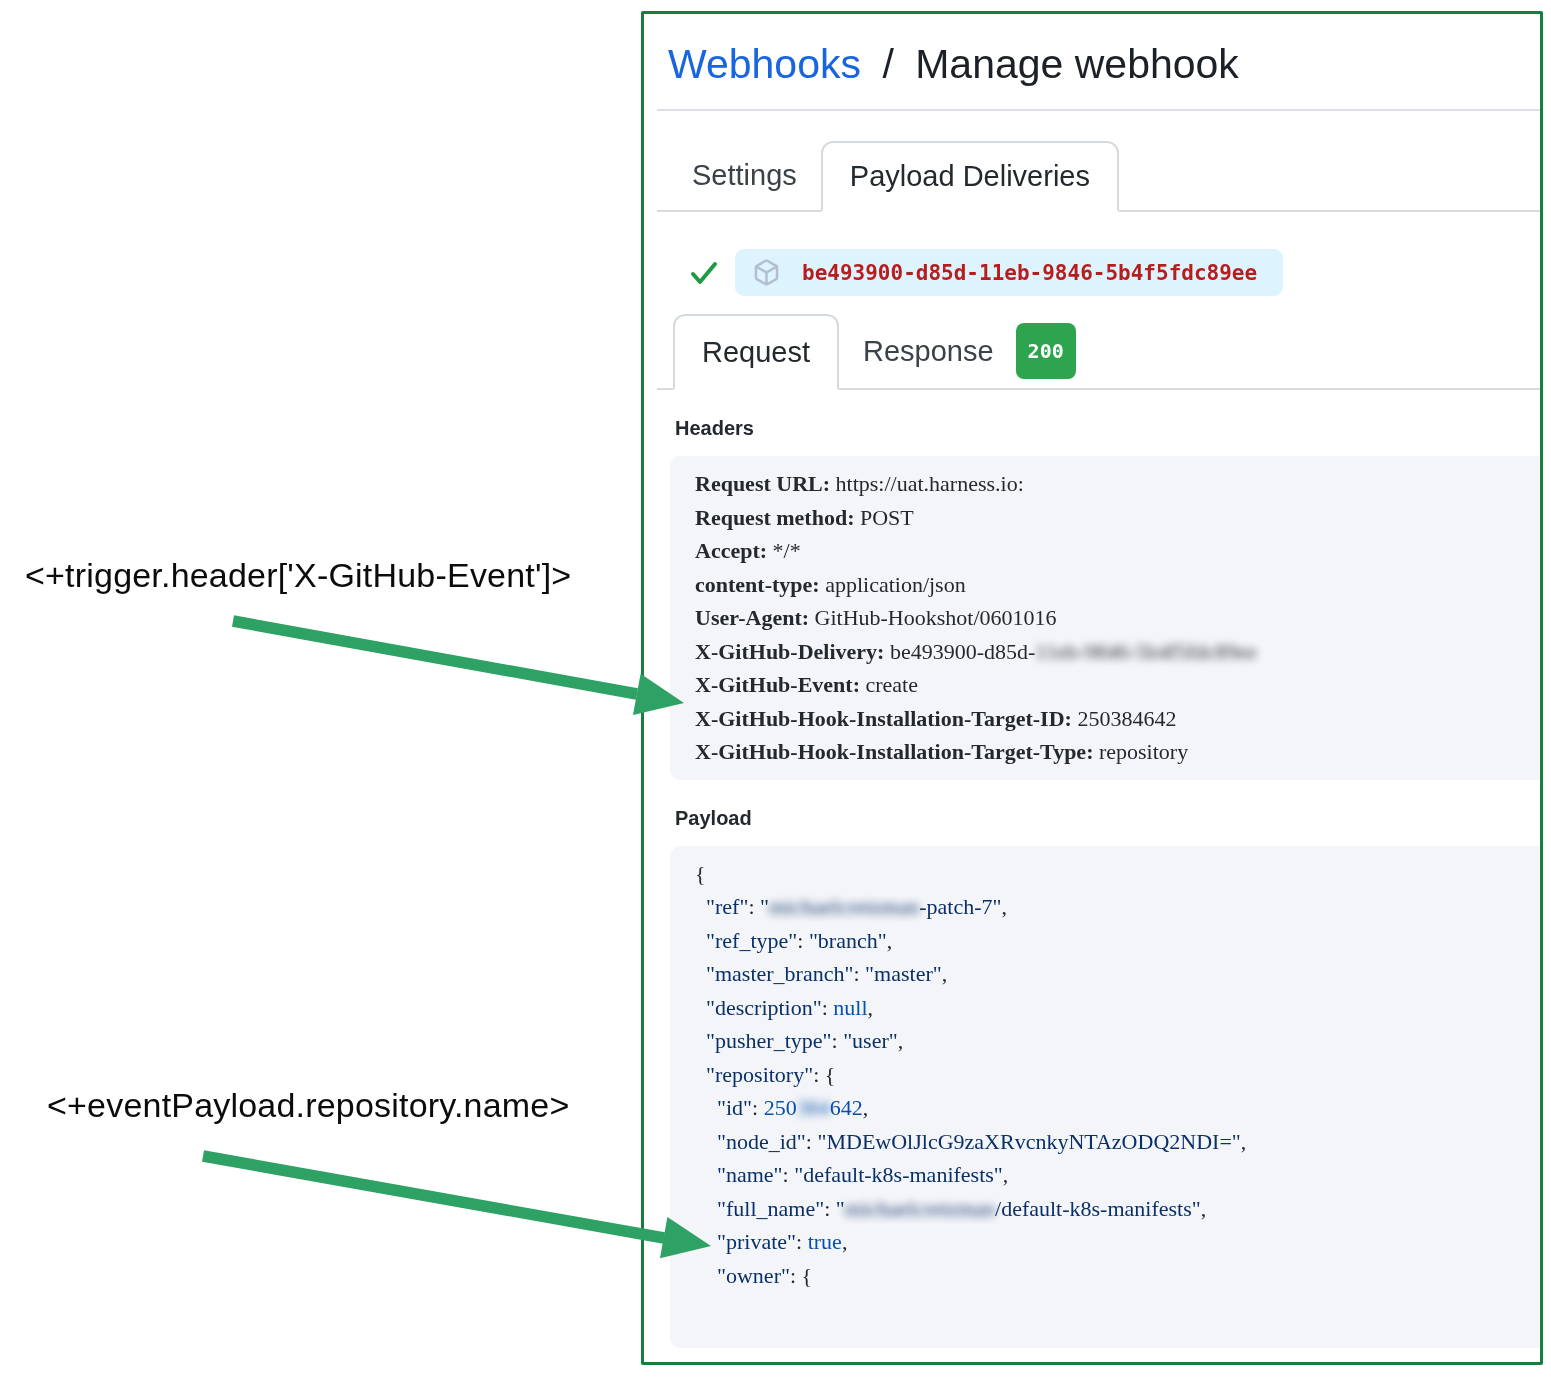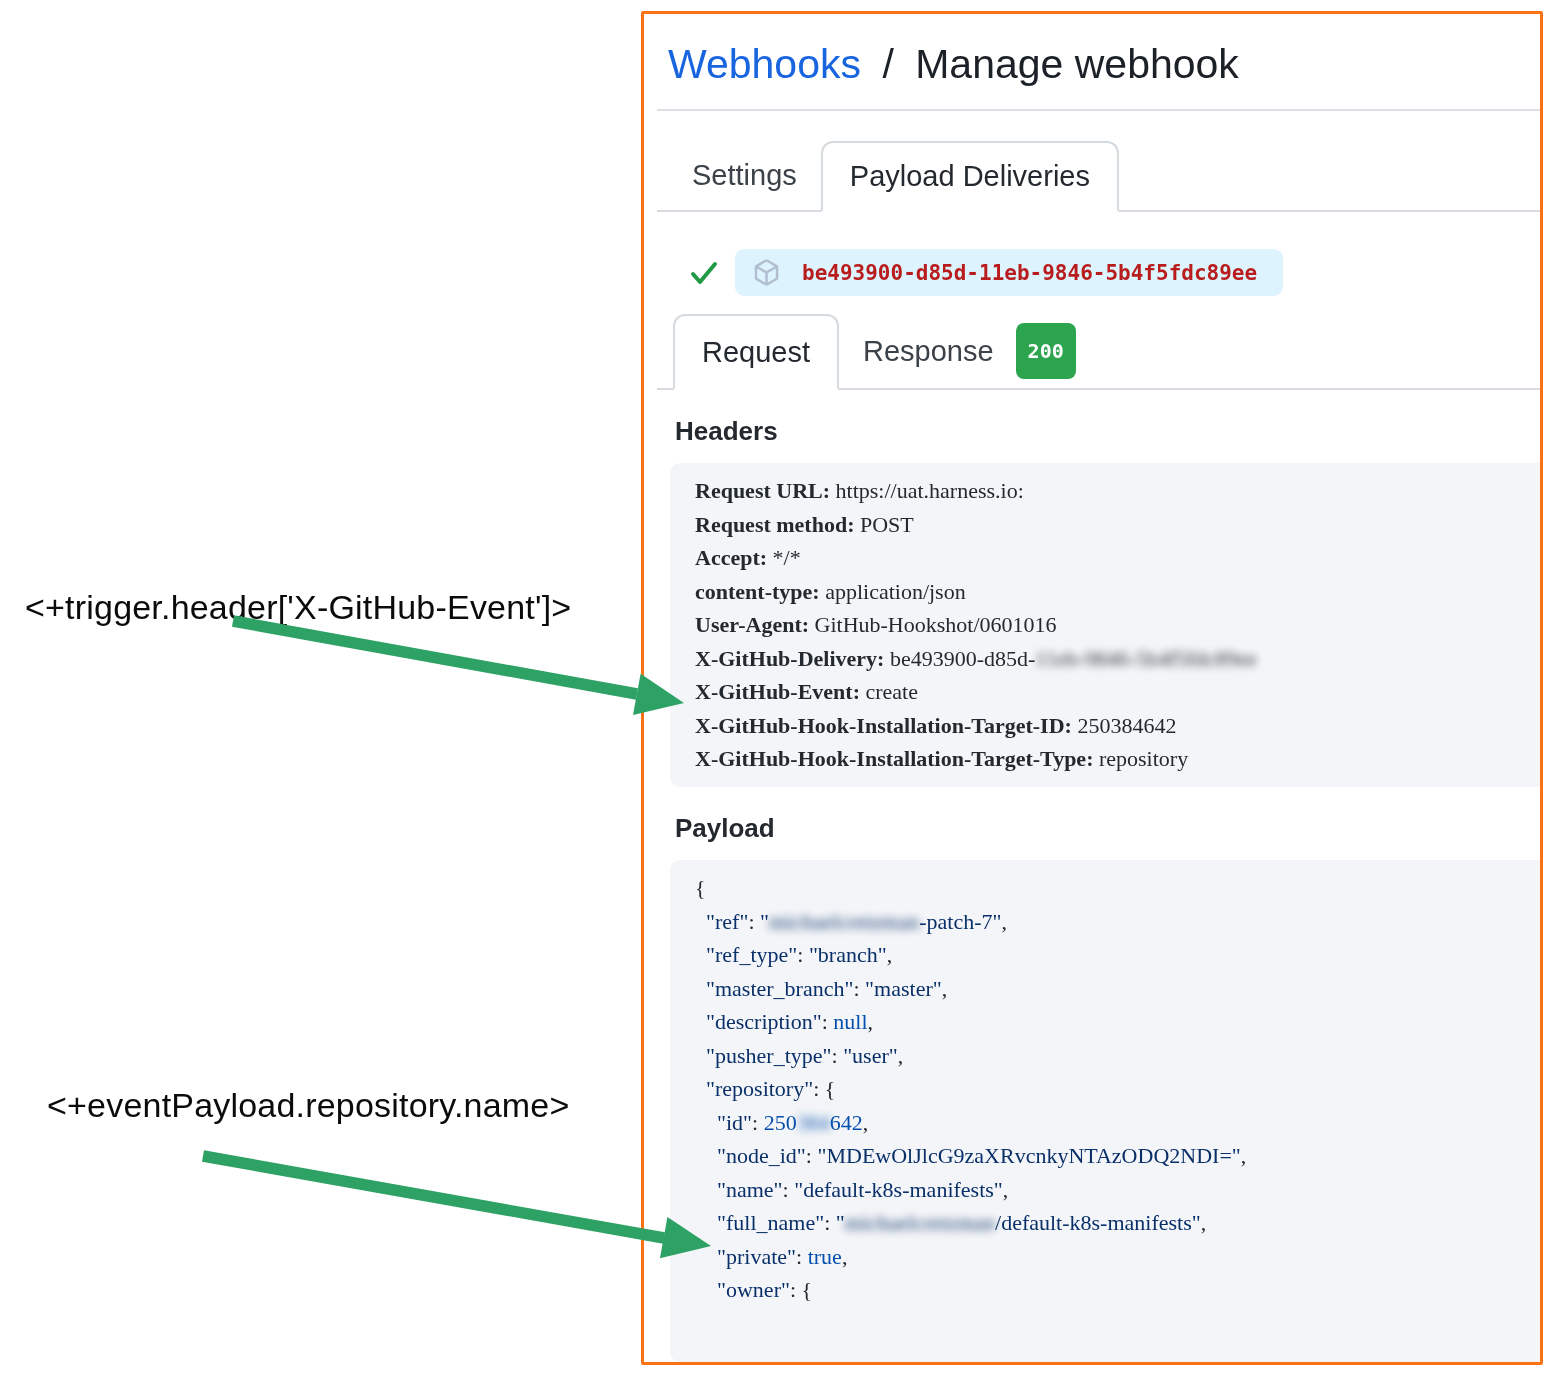--- a/index.html
+++ b/index.html
@@ -1,27 +1,27 @@
 <!DOCTYPE html>
 <html><head>
 <meta charset="utf-8">
 <style>
   html,body{margin:0;padding:0;background:#ffffff;}
   .stage{position:relative;width:1551px;height:1381px;background:#ffffff;overflow:hidden;
          font-family:"Liberation Sans",sans-serif;color:#24292f;}
 
   
   .ann{position:absolute;font-size:34px;color:#0b0b0b;letter-spacing:0.2px;}
-  .ann1{left:25px;top:588px;}
+  .ann1{left:25px;top:556px;}
   .ann2{left:47px;top:1086px;}
   .arrows{position:absolute;left:0;top:0;z-index:30;pointer-events:none;}
 
   
   .panel{position:absolute;left:641px;top:11px;width:902px;height:1354px;box-sizing:border-box;
-         background:#ffffff;border:3px solid #f97316;border-radius:2px;overflow:hidden;z-index:5;}
+         background:#ffffff;border:3px solid #15803d;border-radius:2px;overflow:hidden;z-index:5;}
 
   .title{margin:26px 0 0 24px;font-size:41px;font-weight:500;line-height:1.2;color:#1c2128;}
   .t-link{color:#1965e0;cursor:pointer;}
   .t-sep{margin:0 10px;color:#1c2128;}
 
   .divider{margin:20px 0 0 13px;border-top:2px solid #dde1e6;height:0;}
 
   .tabnav{display:flex;align-items:stretch;height:69px;margin:30px 0 0 13px;
           border-bottom:2px solid #d8dce1;padding-left:11px;font-size:29px;}
   .tab{display:flex;align-items:center;padding:0 24px;color:#3c424a;cursor:pointer;}
@@ -34,21 +34,21 @@
   .chip{display:flex;align-items:center;background:#ddf4ff;border-radius:9px;
         padding:10px 26px 10px 18px;cursor:pointer;}
   .pkg-icon{margin-right:22px;flex:0 0 auto;}
   .chip-id{font-family:"DejaVu Sans Mono",monospace;font-size:21px;font-weight:600;color:#b91c1c;}
 
   .resp-wrap{display:flex;align-items:center;}
   .badge{display:inline-block;margin-left:22px;background:#2da44e;color:#ffffff;
          font-family:"DejaVu Sans Mono",monospace;font-size:20px;font-weight:600;
          padding:18px 12px;border-radius:8px;line-height:1;}
 
-  .sec-heading{margin:26px 0 0 31px;font-size:26px;font-weight:700;color:#24292f;line-height:1.2;}
+  .sec-heading{margin:26px 0 0 31px;font-size:20px;font-weight:700;color:#24292f;line-height:1.2;}
 
   .codeblock{margin:16px 0 0 26px;background:#f3f5f8;border-radius:10px 0 0 10px;
              padding:11px 0 11px 25px;font-family:Liberation Serif, serif;
              font-size:22px;line-height:33.5px;color:#24292f;}
   .codeblock.payload{min-height:480px;}
   .cl{white-space:pre;}
   .hk{font-weight:700;}
   .j-p{color:#24292f;}
   .j-k{color:#0a3069;}
   .j-n{color:#0550ae;}

